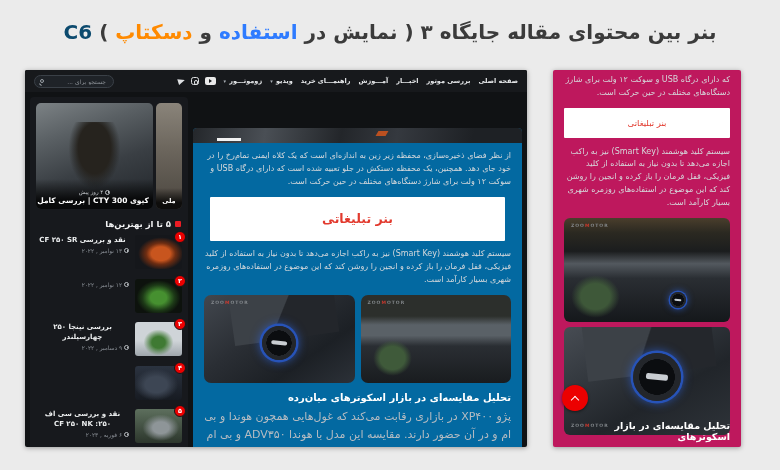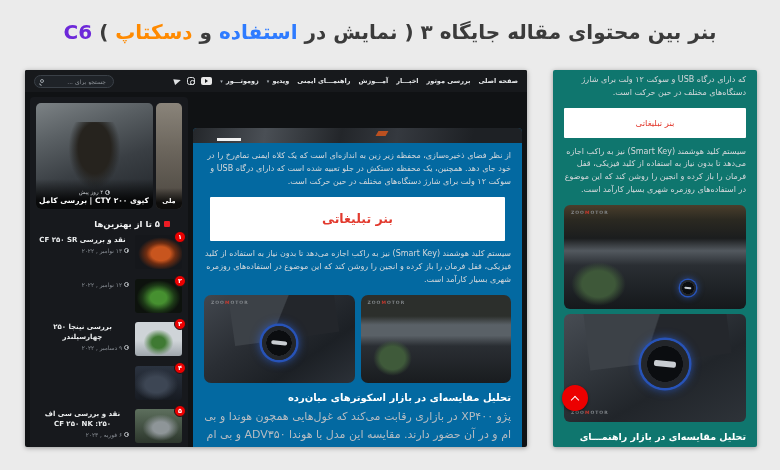--- a/index.html
+++ b/index.html
@@ -4,27 +4,27 @@
 <style>
   * { margin:0; padding:0; box-sizing:border-box; }
   html,body { width:780px; height:470px; overflow:hidden; }
   body { background:#ebebeb; font-family:"DejaVu Sans","Liberation Sans",sans-serif; position:relative; }
 
   
   .page-title { position:absolute; top:20px; left:0; width:100%; text-align:center;
     direction:rtl; font-size:20px; font-weight:700; color:#3b3b3b; letter-spacing:0; }
   .page-title .w-mobile { color:#2e7bff; }
   .page-title .w-desktop { color:#ff8a00; }
-  .page-title .w-code { color:#6d28d9; }
+  .page-title .w-code { color:#0c4a6e; }
 
   
   .shot { position:absolute; top:70px; background:#101214; box-shadow:0 1px 5px rgba(0,0,0,.35);
     overflow:hidden; border-radius:2px; }
   .shot-desktop { left:25px; width:502px; height:377px; display:flex; flex-direction:column; }
-  .shot-mobile  { left:553px; width:204px; height:377px; background:#0f766e; }
+  .shot-mobile  { left:553px; width:188px; height:377px; background:#be185d; }
 
   
   .dhead { height:22px; flex:0 0 22px; background:#17191c; display:flex; direction:rtl;
     align-items:center; padding:0 9px; gap:8px; }
   .dnav { display:flex; gap:8px; align-items:center; }
   .dnav .nav-item { font-size:6.5px; font-weight:700; color:#e6e8ea; white-space:nowrap; cursor:pointer; }
   .dnav .caret { font-size:5px; color:#aab0b6; margin-right:1px; }
   .hicons { display:flex; gap:6px; align-items:center; }
   .ic-youtube { width:11px; height:8px; background:#e9e9e9; border-radius:2px; position:relative; }
   .ic-youtube::after { content:""; position:absolute; left:4px; top:2px; border-top:2px solid transparent;
@@ -58,21 +58,21 @@
     background:linear-gradient(180deg,transparent,rgba(0,0,0,.82) 70%); text-align:center; direction:rtl; }
   .slide-meta { font-size:5.5px; color:#c2c6ca; display:flex; align-items:center; justify-content:center; gap:2px; }
   .slide-title { font-size:7.5px; font-weight:700; color:#fff; margin-top:1px; white-space:nowrap; }
   .slide-next { width:26px; border-radius:5px; position:relative; overflow:hidden; cursor:pointer;
     background:linear-gradient(180deg,#8a847a 0%,#6b655c 45%,#4b463f 100%); }
   .slide-next .slide-cap { padding:8px 2px 4px; }
   .slide-next .slide-title { font-size:6.5px; }
   .ic-clock { display:inline-block; width:5px; height:5px; border:0.9px solid #b9bdc1; border-radius:50%; position:relative; }
   .ic-clock::after { content:""; position:absolute; left:1.7px; top:0.6px; width:0.9px; height:1.7px; background:#b9bdc1; }
 
-  .side-head { display:flex; direction:rtl; align-items:center; gap:4px; margin:10px 12px 6px; }
+  .side-head { display:flex; direction:rtl; align-items:center; gap:4px; margin:10px 1px 6px; }
   .side-head .sq { width:6px; height:6px; background:#ec1c24; border-radius:1px; }
   .side-head .t { font-size:8.5px; font-weight:700; color:#f2f3f4; }
 
   .side-item { display:flex; direction:rtl; gap:6px; align-items:flex-start; position:relative;
     margin-bottom:9.5px; cursor:pointer; }
   .side-thumb { width:47px; height:34px; border-radius:3px; flex:0 0 47px; position:relative; }
   .badge { position:absolute; top:-4px; right:-4px; width:12px; height:12px; border-radius:50%;
     background:#ec0000; border:1.5px solid #15171a; color:#fff; font-size:6.5px; font-weight:700;
     display:flex; align-items:center; justify-content:center; z-index:2; }
   .side-txt { flex:1; padding-top:1px; }
@@ -155,21 +155,21 @@
 </div>
 
 <div class="shot shot-desktop">
 
   <div class="dhead">
     <div class="dnav">
       <span class="nav-item">صفحه اصلی</span>
       <span class="nav-item">بررسی موتور</span>
       <span class="nav-item">اخبـــار</span>
       <span class="nav-item">آمـــوزش</span>
-      <span class="nav-item">راهنمـــای ایمنی</span>
+      <span class="nav-item">راهنمـــای خرید</span>
       <span class="nav-item"><span>ویدیو</span> <span class="caret">▾</span></span>
       <span class="nav-item"><span>زوموتـــور</span> <span class="caret">▾</span></span>
     </div>
     <div class="hicons">
       <span class="ic-youtube"></span>
       <span class="ic-instagram"></span>
       <span class="ic-telegram"></span>
     </div>
     <div class="dsearch">
       <input type="text" placeholder="جستجو برای ..." style="">
@@ -180,21 +180,21 @@
   <div class="dbody">
 
     <div class="dsidebar">
       <div class="carousel">
         <div class="slide-main">
           <div class="slide-cap">
             <div class="slide-meta">
               <span class="ic-clock"></span>
               <span>۴ روز پیش</span>
             </div>
-            <div class="slide-title">کیوی CTY ۲۰۰ | بررسی کامل</div>
+            <div class="slide-title">کیوی CTY 300 | بررسی کامل</div>
           </div>
         </div>
         <div class="slide-next">
           <div class="slide-cap">
             <div class="slide-title">ملی</div>
           </div>
         </div>
       </div>
 
       <div class="side-head">
@@ -327,15 +327,15 @@
       <span class="watermark wm-bottom"><span>ZOO</span><span class="m">M</span><span>OTOR</span></span>
       <div class="ring ring-m2">
           <span class="slot"></span>
         </div>
     </div>
 
     <div class="scrolltop">
       <span class="chev-up"></span>
     </div>
 
-    <div class="mheading">تحلیل مقایسه‌ای در بازار راهنمـــای</div>
+    <div class="mheading">تحلیل مقایسه‌ای در بازار اسکوترهای</div>
   </div>
 </div>
 
 </body></html>

